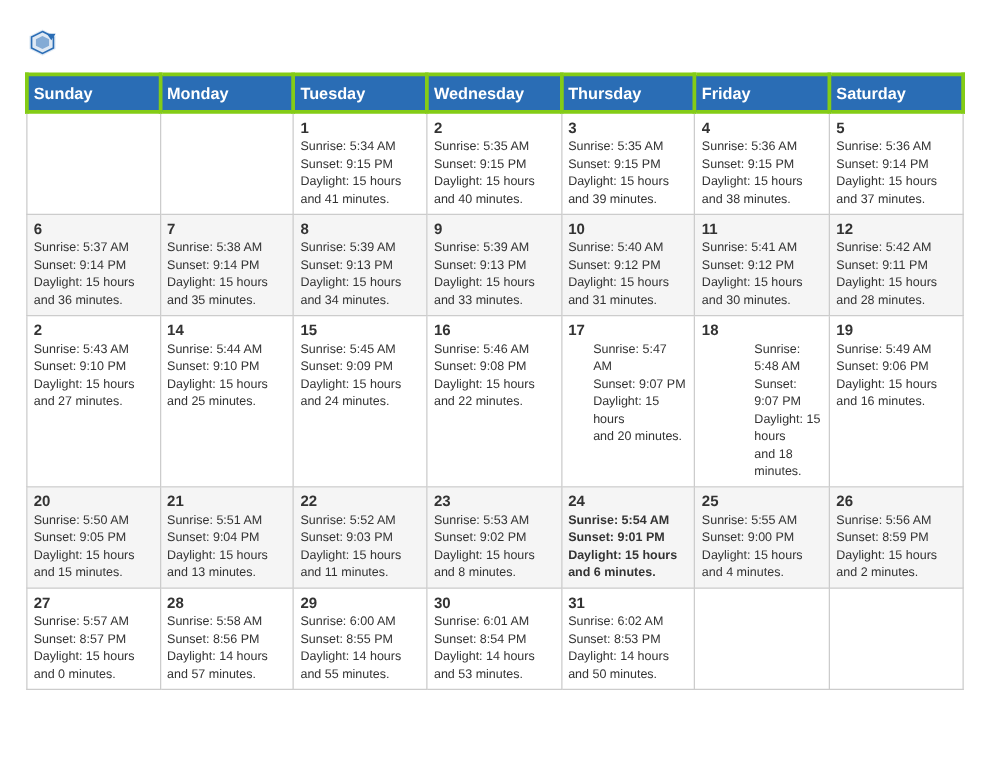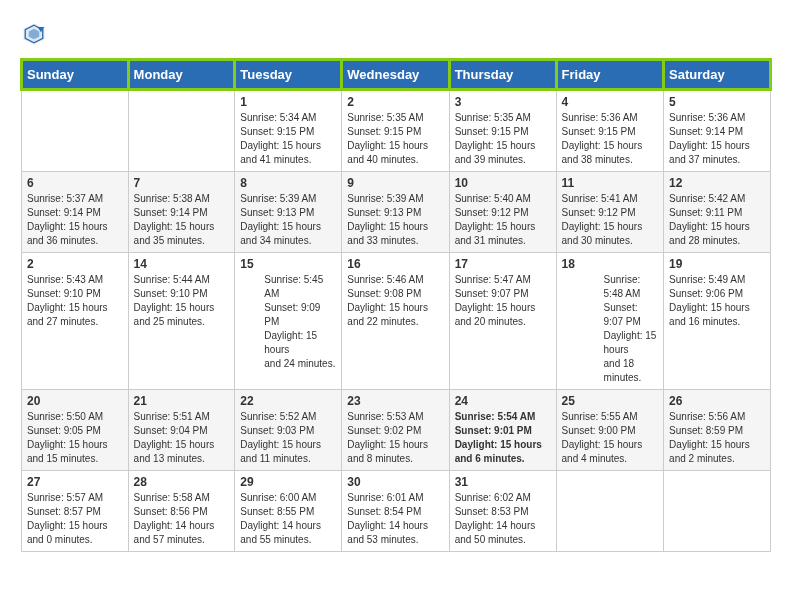--- a/index.html
+++ b/index.html
@@ -225,35 +225,35 @@
         </td>
         <td>
           <span class="day-number">14</span>
           <div class="day-info" style="white-space: pre-line;">Sunrise: 5:44 AM
 Sunset: 9:10 PM
 Daylight: 15 hours
 and 25 minutes.</div>
         </td>
         <td>
           <span class="day-number">15</span>
-          <div class="day-info" style="white-space: pre-line; margin-left: 24px;">Sunrise: 5:45 AM
+          <div class="day-info" style="white-space: pre-line;">Sunrise: 5:45 AM
 Sunset: 9:09 PM
 Daylight: 15 hours
 and 24 minutes.</div>
         </td>
         <td>
           <span class="day-number">16</span>
           <div class="day-info" style="white-space: pre-line;">Sunrise: 5:46 AM
 Sunset: 9:08 PM
 Daylight: 15 hours
 and 22 minutes.</div>
         </td>
         <td>
           <span class="day-number">17</span>
-          <div class="day-info" style="white-space: pre-line;">Sunrise: 5:47 AM
+          <div class="day-info" style="white-space: pre-line; margin-left: 20px;">Sunrise: 5:47 AM
 Sunset: 9:07 PM
 Daylight: 15 hours
 and 20 minutes.</div>
         </td>
         <td>
           <span class="day-number">18</span>
           <div class="day-info" style="white-space: pre-line; margin-left: 42px;">Sunrise: 5:48 AM
 Sunset: 9:07 PM
 Daylight: 15 hours
 and 18 minutes.</div>

